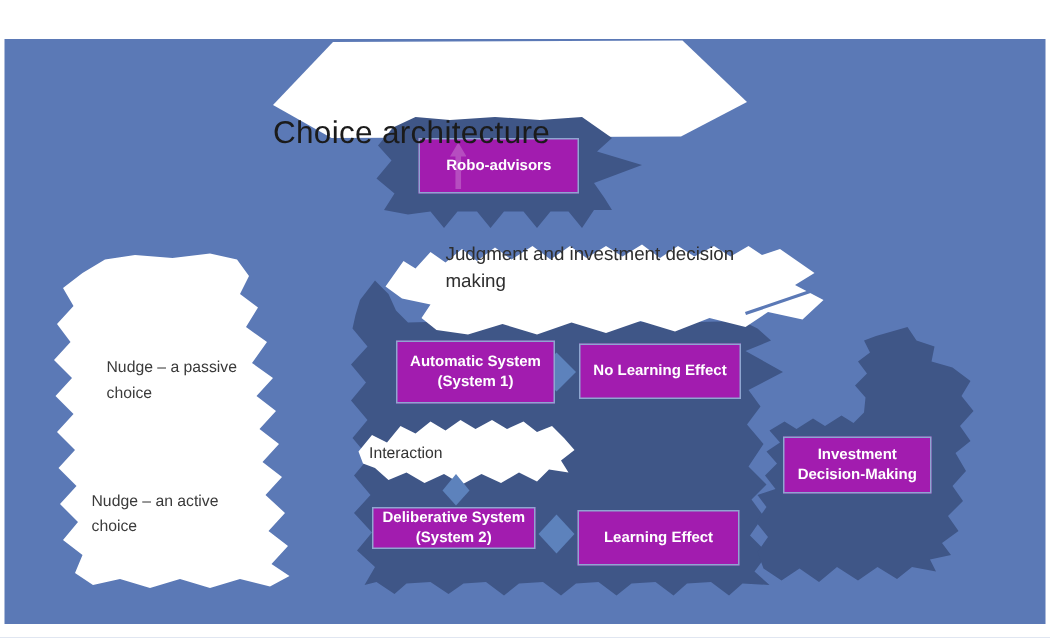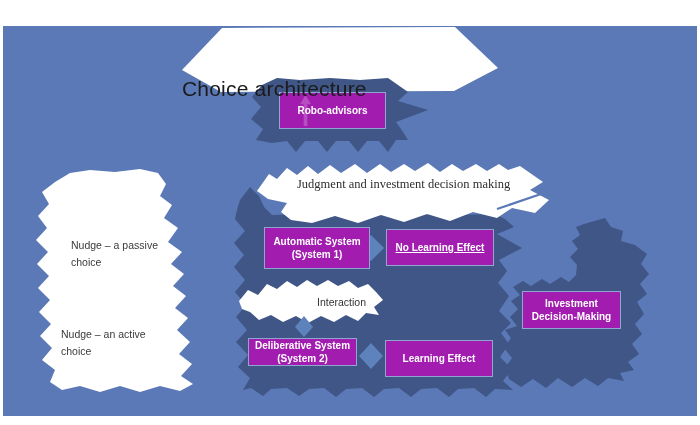--- a/index.html
+++ b/index.html
@@ -20,32 +20,32 @@
   .nodebox {
     position:absolute; box-sizing:border-box;
     background:#a21caf; border:1.5px solid #8ea6d0;
     color:#ffffff; font-weight:bold; font-size:10px; line-height:13px;
     display:flex; align-items:center; justify-content:center;
     text-align:center; padding:1px;
   }
   .lbl { position:absolute; }
   .lbl-title   { left:182px; top:37px;  width:316px; text-align:left;
                  font-size:21px; color:#1b1b1b; letter-spacing:0.2px;margin-top:40px; }
-  .lbl-judg    { left:297px; top:175px; width:215px; font-size:12.5px;
-                 color:#2e2e2e; line-height:18px;font-family:Liberation Serif, serif; }
+  .lbl-judg    { left:297px; top:160px; width:215px; font-size:12.5px;
+                 color:#2e2e2e; line-height:18px; }
   .lbl-passive { left:71px;  top:237px; width:96px;  font-size:10.5px;
                  color:#3a3a3a; line-height:17px; }
   .lbl-active  { left:61px;  top:326px; width:108px; font-size:10.5px;
                  color:#3a3a3a; line-height:17px; }
-  .lbl-inter   { left:246px; top:296px; width:120px; text-align:right;
+  .lbl-inter   { left:246px; top:296px; width:120px; text-align:left;
                  font-size:10.5px; color:#333333; }
 
   .box-robo        { left:279px; top:92px;  width:107px; height:37px; }
   .box-automatic   { left:264px; top:227px; width:106px; height:42px; }
-  .box-nolearning  { left:386px; top:229px; width:108px; height:37px;text-decoration:underline; }
+  .box-nolearning  { left:386px; top:229px; width:108px; height:37px; }
   .box-deliberative{ left:248px; top:338px; width:109px; height:28px; }
   .box-learning    { left:385px; top:340px; width:108px; height:37px; }
   .box-investment  { left:522px; top:291px; width:99px; height:38px; }
 
   .up-arrow {
     position:absolute; left:20px; top:2px; width:11px; height:31px;
     background:rgba(255,255,255,0.22);
     clip-path:polygon(50% 0, 100% 30%, 67% 30%, 67% 100%, 33% 100%, 33% 30%, 0 30%);
   }
 </style>

